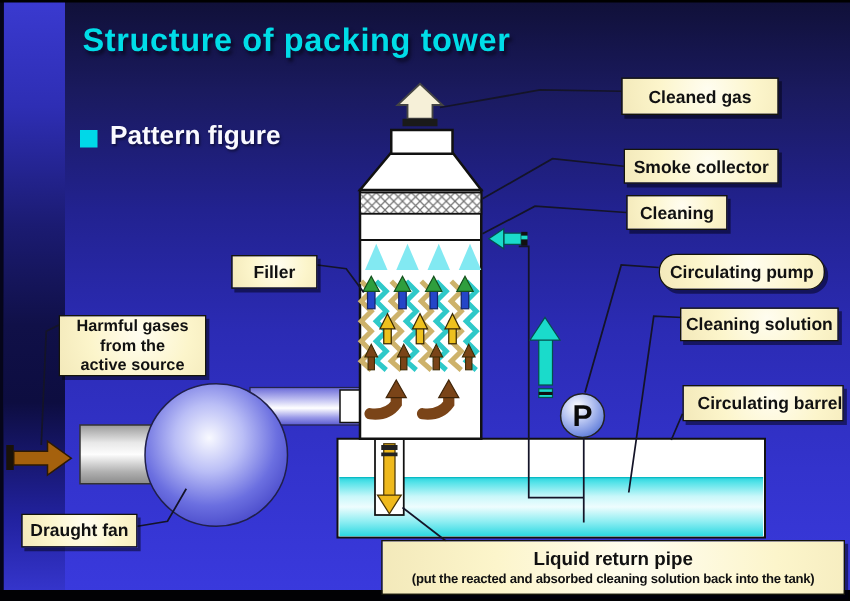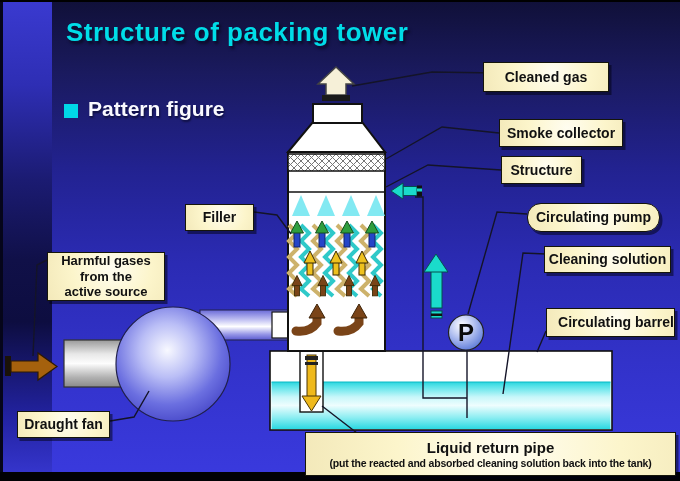--- a/index.html
+++ b/index.html
@@ -196,28 +196,28 @@
       <rect x="417" y="185.5" width="5" height="11" fill="#111"></rect>
       <rect x="417" y="188.5" width="5" height="3" fill="#1adbcb"></rect>
     </g>
 
     <g>
       <rect x="5" y="356" width="6" height="20" fill="#1a1208"></rect>
       <polygon points="11,361 38,361 38,353 57,366.5 38,380 38,372 11,372" fill="#a5610d" stroke="#2e1a02" stroke-width="1.2"></polygon>
     </g>
   </svg>
 
-  <div class="callout" style="left:483px;top:62px;width:126px;height:30px;">
+  <div class="callout" style="left:497px;top:62px;width:126px;height:30px;">
     <span>Cleaned gas</span>
   </div>
   <div class="callout" style="left:499px;top:119px;width:124px;height:28px;">
     <span>Smoke collector</span>
   </div>
   <div class="callout" style="left:501px;top:156px;width:81px;height:28px;">
-    <span>Structure</span>
+    <span>Cleaning</span>
   </div>
   <div class="callout" style="left:527px;top:203px;width:133px;height:29px;border-radius:14px;">
     <span>Circulating pump</span>
   </div>
   <div class="callout" style="left:544px;top:246px;width:127px;height:27px;">
     <span>Cleaning solution</span>
   </div>
   <div class="callout" style="left:546px;top:308px;width:129px;height:29px;padding-left:11px;">
     <span>Circulating barrel</span>
   </div>

